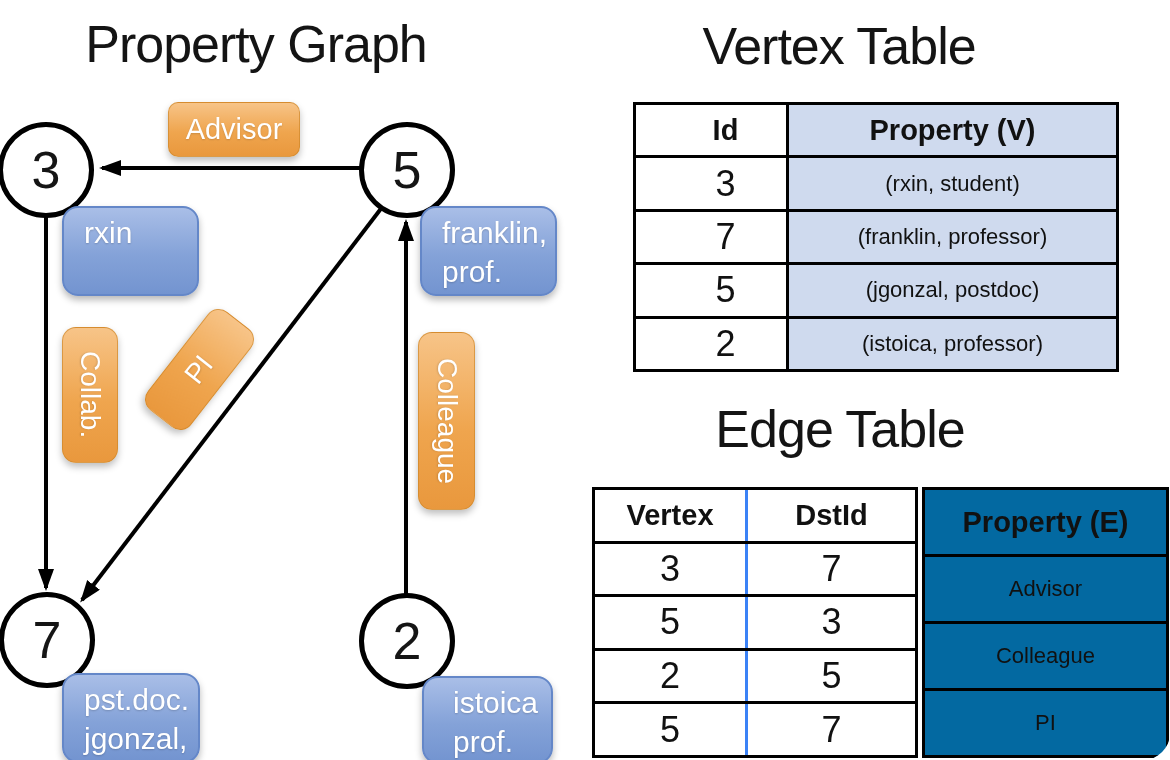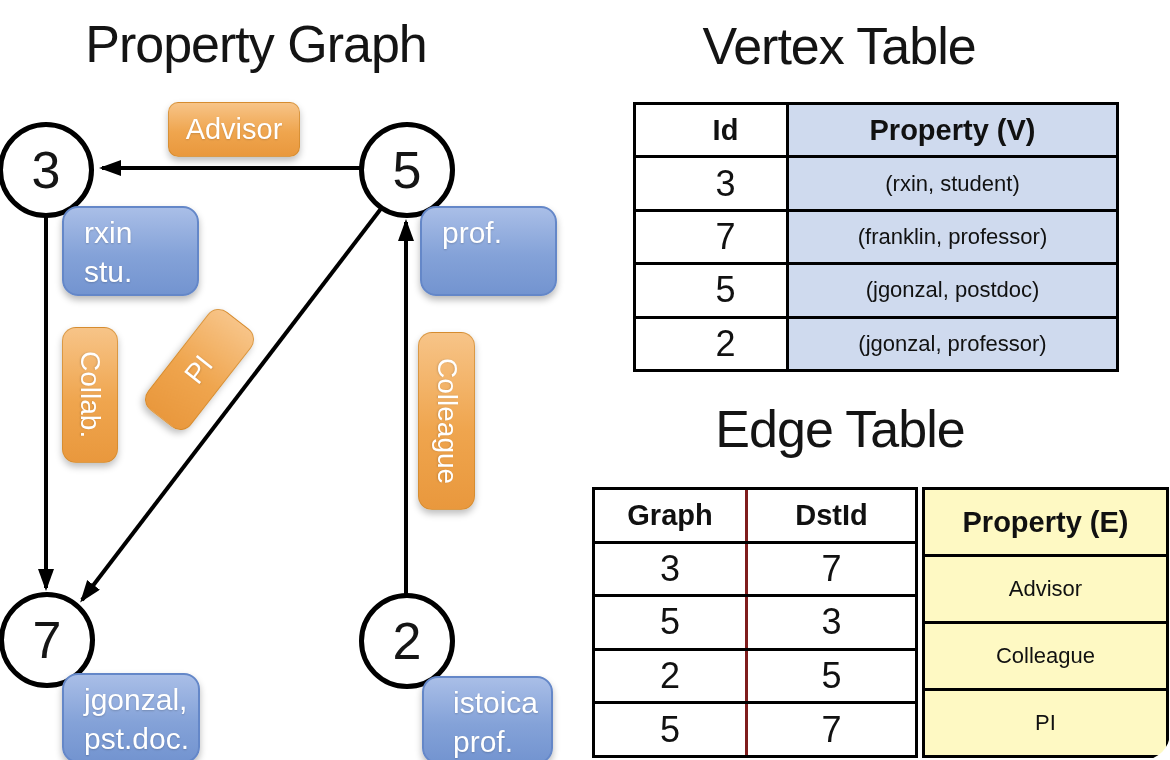--- a/index.html
+++ b/index.html
@@ -60,32 +60,32 @@
   }
   .subtable .row{
     flex:1;display:flex;align-items:center;justify-content:center;
     border-top:3px solid #000;text-align:center;
   }
   .subtable .row:first-child{border-top:none;}
   .hdr{font-weight:bold;font-size:29px;}
   .num{font-size:36px;}
   .txt{font-size:22px;}
   .blue-fill{background:#cfdaee;}
-  .tan-fill{background:#fef9c3;}
+  .tan-fill{background:#0369a1;}
 
   #vt-left{left:593px;top:102px;width:185px;height:270px;margin-left:40px;}
   #vt-right{left:786px;top:102px;width:333px;height:270px;}
   #et-left{left:592px;top:487px;width:326px;height:271px;}
   #et-right{left:922px;top:487px;width:247px;height:271px;}
 
   #et-left .row{padding:0;}
   .two-col{display:flex;width:100%;height:100%;}
   .two-col .cell{display:flex;align-items:center;justify-content:center;height:100%;box-sizing:border-box;}
   .two-col .cell.src{width:150px;}
-  .two-col .cell.dst{flex:1;border-left:3px solid #7f1d1d;}
+  .two-col .cell.dst{flex:1;border-left:3px solid #3b82f6;}
 </style>
 </head>
 <body>
 
 <div class="canvas">
 
   <div class="title" id="graph-title">Property Graph</div>
   <div class="title" id="vertex-title">Vertex Table</div>
   <div class="title" id="edge-title">Edge Table</div>
 
@@ -109,28 +109,28 @@
   </div>
   <div class="node" id="node-7">
     <span>7</span>
   </div>
   <div class="node" id="node-2">
     <span>2</span>
   </div>
 
   <div class="prop-box" id="prop-rxin">
     <div>rxin</div>
-    <div>stu.</div>
   </div>
   <div class="prop-box" id="prop-franklin">
+    <div>franklin,</div>
     <div>prof.</div>
   </div>
   <div class="prop-box" id="prop-jgonzal">
+    <div>pst.doc.</div>
     <div>jgonzal,</div>
-    <div>pst.doc.</div>
   </div>
   <div class="prop-box" id="prop-istoica">
     <div>istoica</div>
     <div>prof.</div>
   </div>
 
   <div class="edge-label" id="label-advisor">
     <span>Advisor</span>
   </div>
   <div class="edge-label vert" id="label-collab">
@@ -149,27 +149,27 @@
     <div class="row num">7</div>
     <div class="row num">5</div>
     <div class="row num">2</div>
   </div>
 
   <div class="subtable blue-fill" id="vt-right">
     <div class="row hdr">Property (V)</div>
     <div class="row txt">(rxin, student)</div>
     <div class="row txt">(franklin, professor)</div>
     <div class="row txt">(jgonzal, postdoc)</div>
-    <div class="row txt">(jgonzal, professor)</div>
+    <div class="row txt">(istoica, professor)</div>
   </div>
 
   <div class="subtable" id="et-left">
     <div class="row">
       <div class="two-col">
-        <div class="cell src hdr">Graph</div>
+        <div class="cell src hdr">Vertex</div>
         <div class="cell dst hdr">DstId</div>
       </div>
     </div>
     <div class="row">
       <div class="two-col">
         <div class="cell src num">3</div>
         <div class="cell dst num">7</div>
       </div>
     </div>
     <div class="row">

